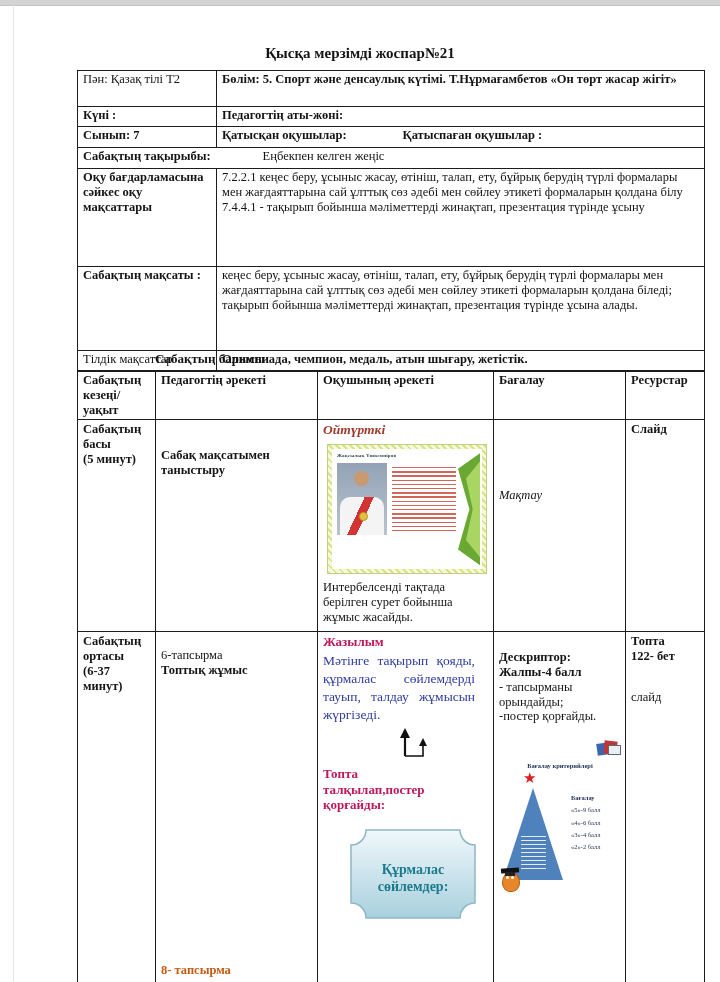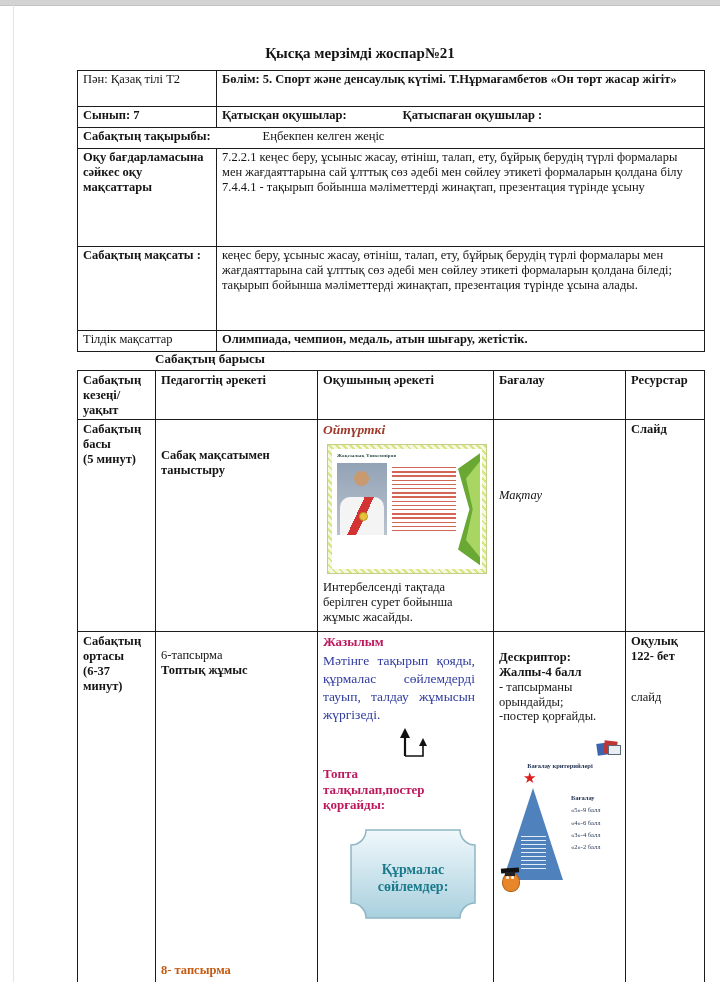--- a/index.html
+++ b/index.html
@@ -92,20 +92,24 @@
   <colgroup>
       <col style="width:139px">
       <col style="width:488px">
     </colgroup>
   <tbody>
       <tr>
     <td style="height:33px">Пән: Қазақ тілі Т2</td>
     <td class="b">Бөлім:  5.  Спорт және денсаулық күтімі. Т.Нұрмағамбетов «Он төрт жасар жігіт»</td>
   </tr>
   <tr>
+    <td style="height:17px" class="b">Күні :</td>
+    <td class="b">Педагогтің аты-жөні:</td>
+  </tr>
+  <tr>
     <td style="height:18px" class="b">Сынып: 7</td>
     <td>
       <div class="flexrow" style="gap:56px">
         <span class="b">Қатысқан оқушылар:</span>
         <span class="b">Қатыспаған оқушылар :</span>
       </div>
     </td>
   </tr>
   <tr>
     <td colspan="2" style="height:18px">
@@ -249,19 +253,19 @@
         </div>
         <div class="owl">
           <div class="body"></div>
               <div class="eye"></div>
               <div class="cap"></div>
               <div class="cap2"></div>
         </div>
       </div>
     </td>
     <td>
-      <div class="b">Оқулық</div>
+      <div class="b">Топта</div>
       <div class="b">122- бет</div>
       <div style="margin-top:26px">слайд</div>
     </td>
   </tr>
 </tbody>
   </table>
 
 </body></html>

